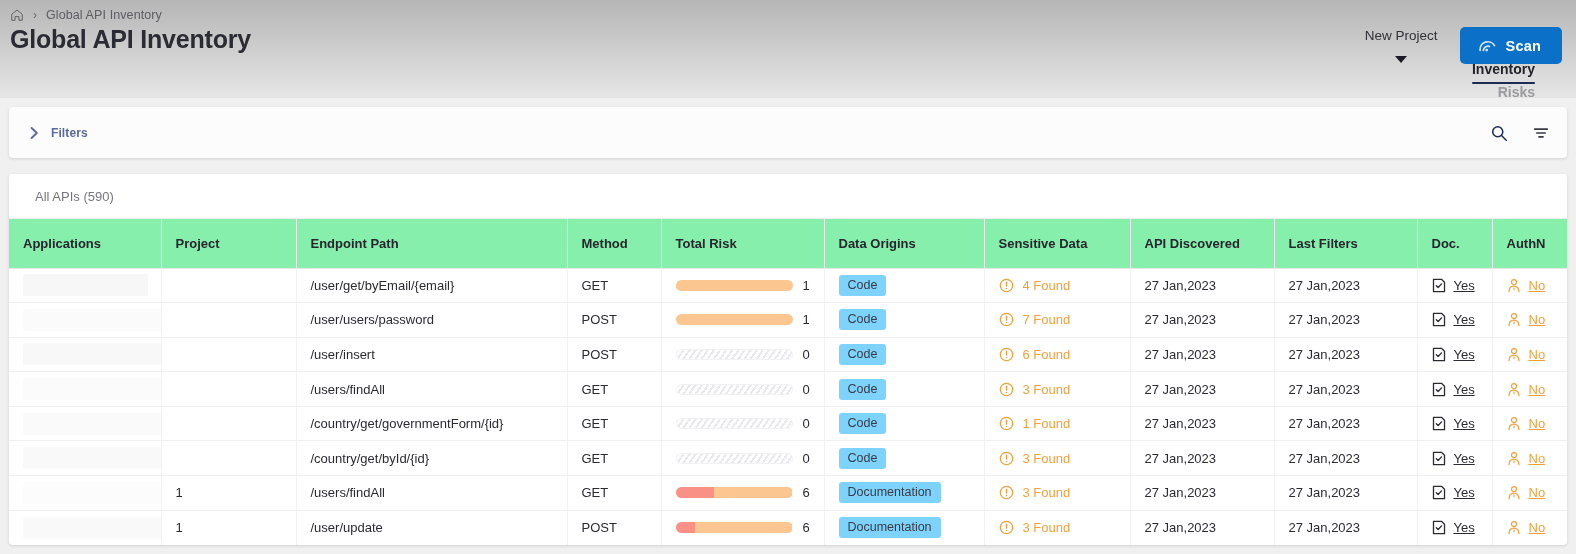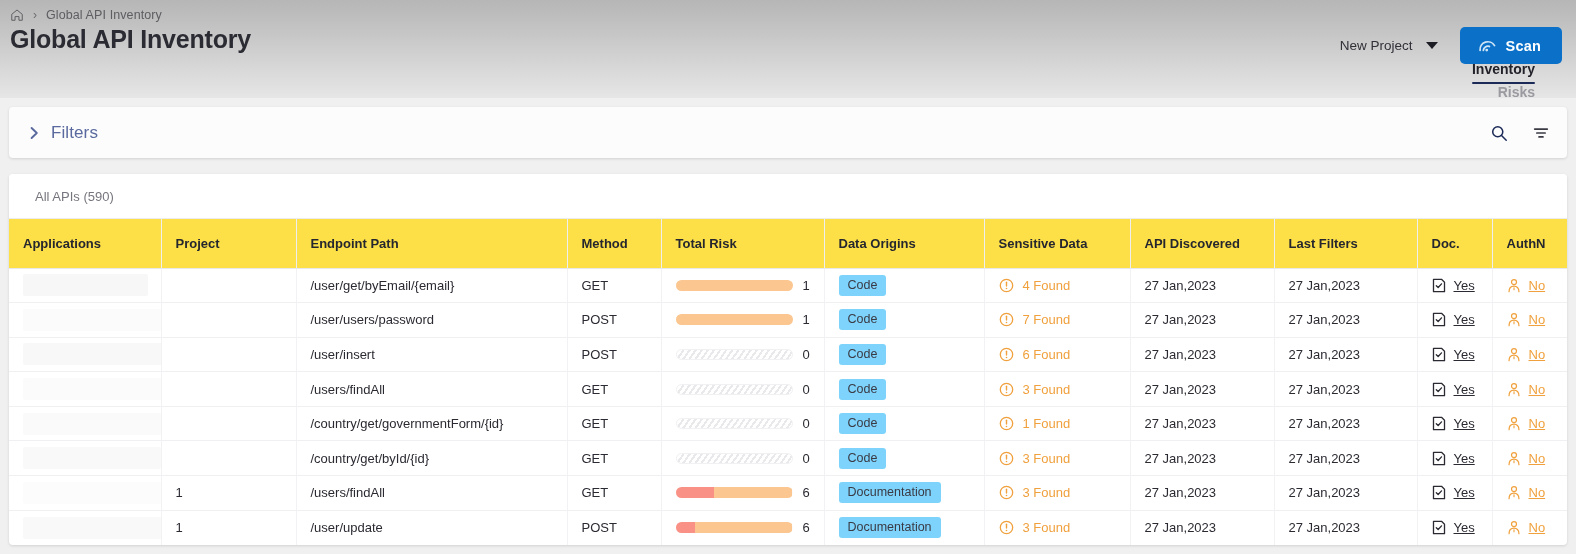--- a/index.html
+++ b/index.html
@@ -73,20 +73,21 @@
     position: absolute;
     right: 14px; top: 27px;
     display: flex; align-items: center;
     gap: 22px;
   }
   .project-select {
     display: flex; align-items: center; gap: 13px;
     cursor: pointer;
     font-size: 13.5px;
     color: #303038;
+    flex-direction: column;
   }
   .caret {
     width: 0; height: 0;
     border-left: 6px solid transparent;
     border-right: 6px solid transparent;
     border-top: 7px solid #1c1c24;
   }
   .scan-btn {
     display: flex; align-items: center; gap: 9px;
     background: #0a70c8;
@@ -113,22 +114,22 @@
     padding: 0 17px 0 20px;
   }
   .filters-toggle {
     display: flex; align-items: center; gap: 11px;
     cursor: pointer;
   }
   .chev {
     display: block;
   }
   .filters-label {
-    font-size: 17px;
-    font-weight: normal;
+    font-size: 12px;
+    font-weight: bold;
     color: #5a6a9e;
     letter-spacing: .1px;
   }
   .filter-actions {
     margin-left: auto;
     display: flex; align-items: center; gap: 24px;
   }
   .icon-btn { cursor: pointer; display: block; }
 
   
@@ -147,21 +148,21 @@
     color: #76767e;
     border-bottom: 1px solid #ececed;
     background: #fff;
   }
   table {
     width: 100%;
     border-collapse: collapse;
     table-layout: fixed;
   }
   thead th {
-    background: #fde047;
+    background: #86efac;
     text-align: left;
     font-size: 13px;
     font-weight: bold;
     color: #26262e;
     height: 49px;
     padding: 0 0 0 14px;
     border-bottom: 1px solid #e8e8ea;
     border-right: 1px solid #eeeef0;
     vertical-align: middle;
     white-space: nowrap;

